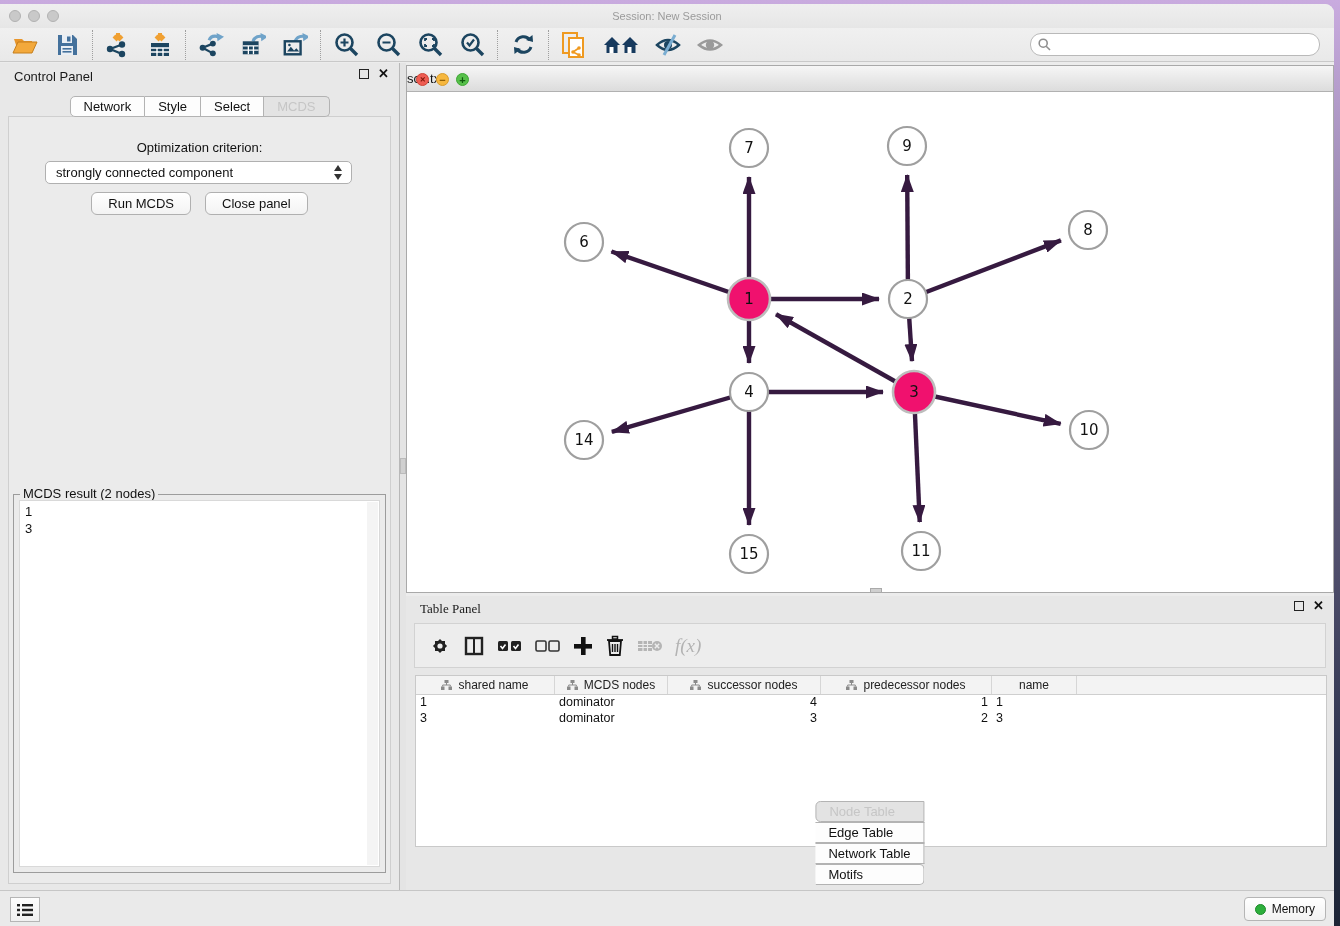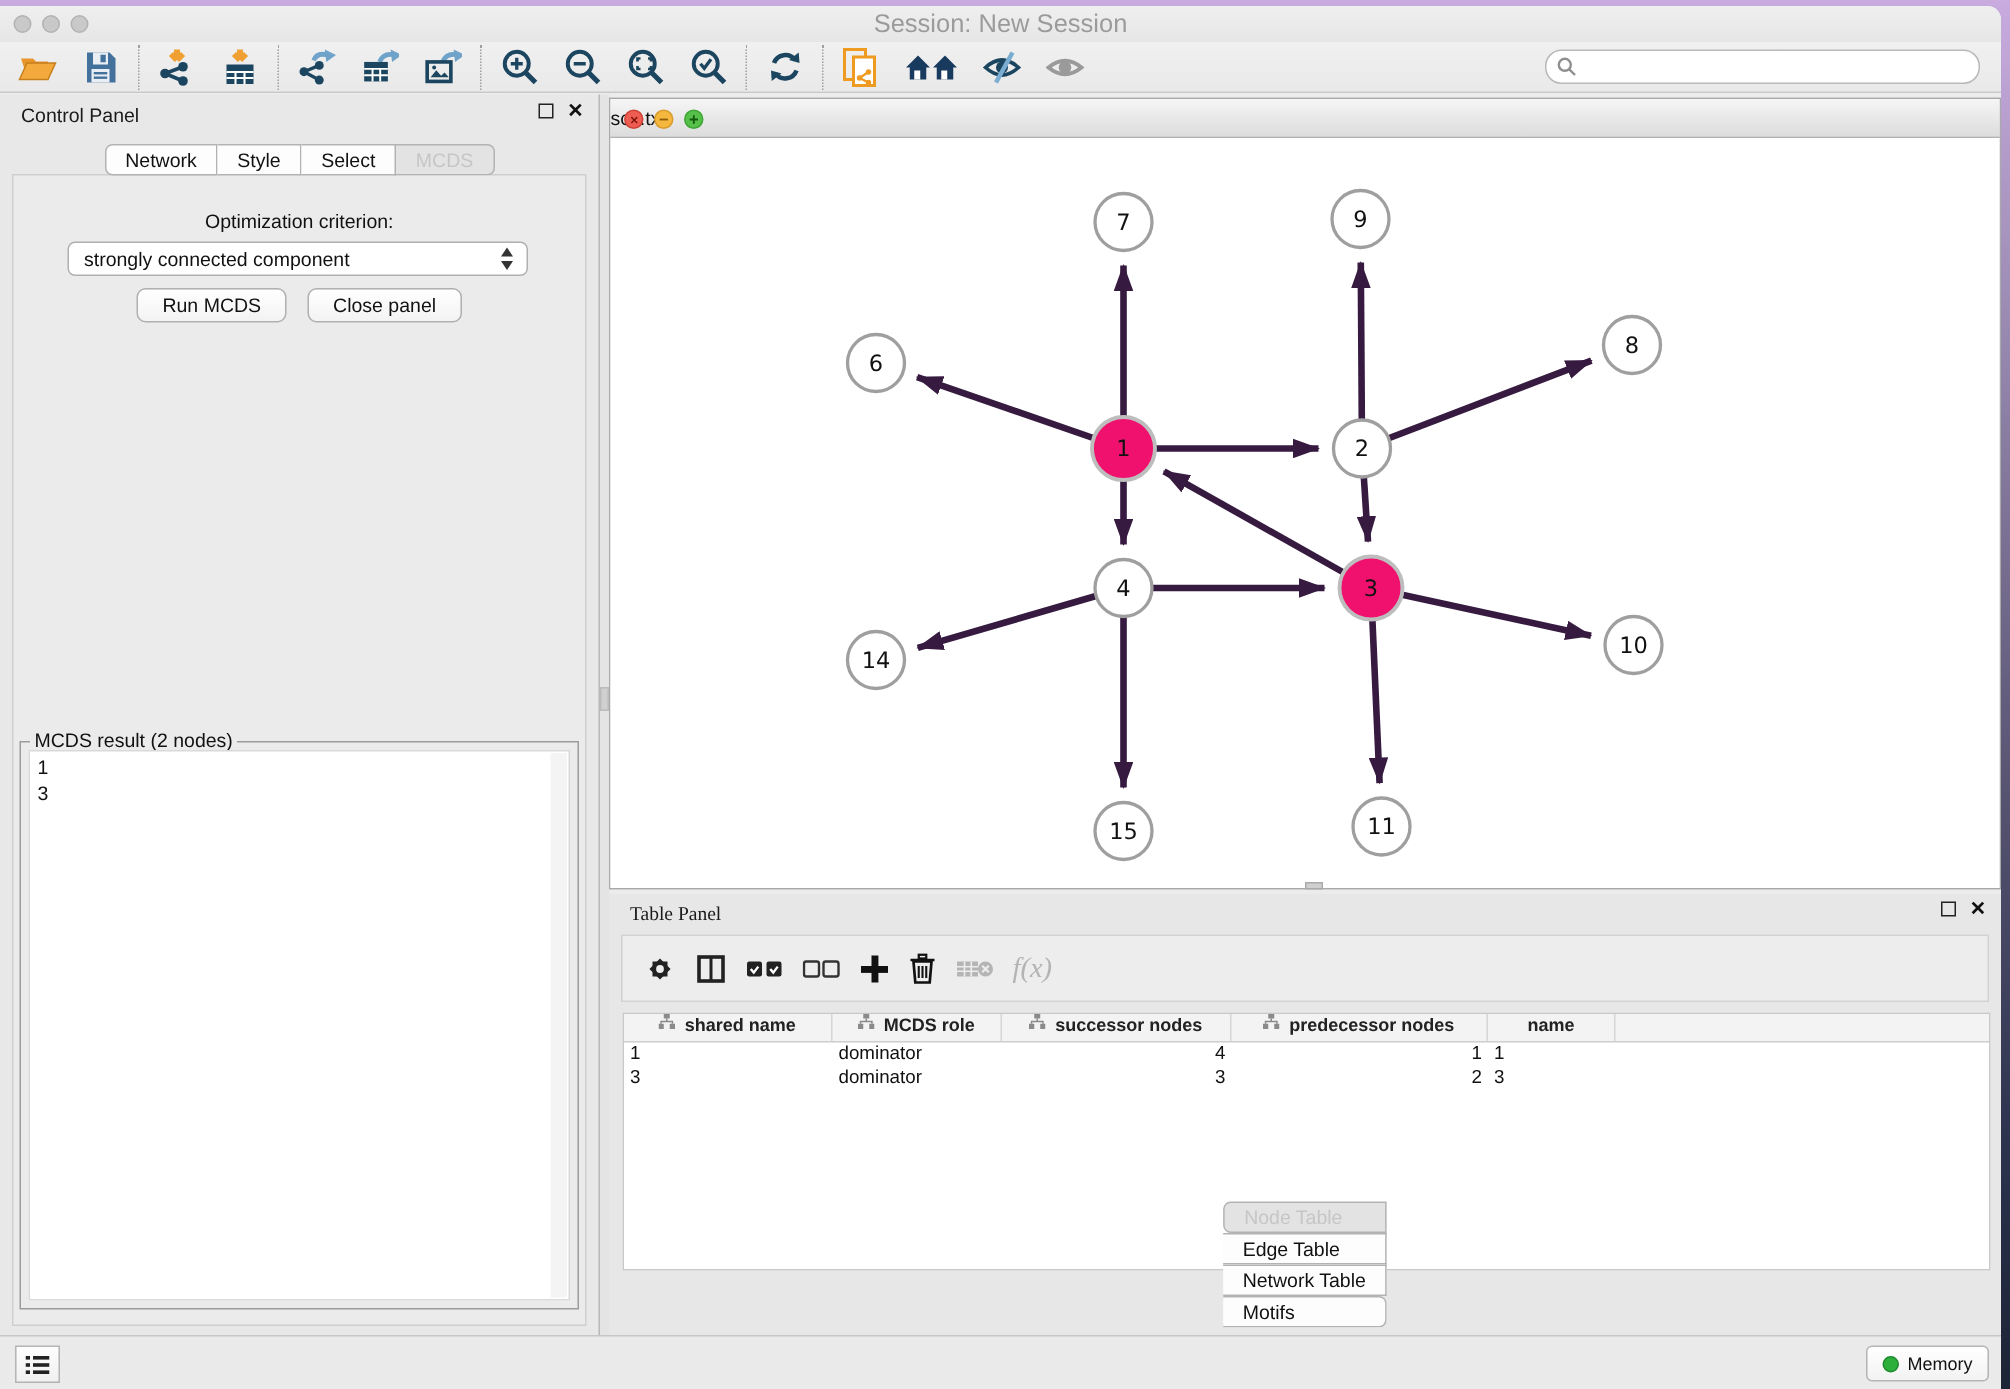--- a/index.html
+++ b/index.html
@@ -7,21 +7,21 @@
     font-family:"Liberation Sans", sans-serif;
     background:linear-gradient(180deg,#c9abdf 0%,#9c8cb4 22%,#5a5674 55%,#28304a 85%,#1d2435 100%); }
 
   .app { position:absolute; left:0; top:4px; width:1334px; height:922px;
     background:#ececec; border-top-right-radius:9px; overflow:hidden; }
 
   
   .titlebar { height:24px; background:linear-gradient(#efefef,#e6e6e6); position:relative; }
   .tl-dots { position:absolute; left:9px; top:6px; display:flex; gap:7px; }
   .tl-dot { width:12px; height:12px; border-radius:50%; background:#c9c9c9; border:1px solid #b2b2b2; }
-  .win-title { text-align:center; line-height:24px; font-size:17px; color:#9b9b9b; }
+  .win-title { text-align:center; line-height:24px; font-size:11px; color:#9b9b9b; }
 
   
   .toolbar { height:34px; background:linear-gradient(#f0f0f0,#e9e9e9); border-bottom:1px solid #c9c9c9;
     display:flex; align-items:center; padding:0 10px; }
   .tb-group { display:flex; align-items:center; gap:16px; padding:0 12px; }
   .tb-sep { width:1px; height:30px; border-left:1px dotted #9f9f9f; }
   .tb-btn { width:26px; height:26px; display:flex; align-items:center; justify-content:center; cursor:pointer; }
   .searchbox { margin-left:auto; margin-right:4px; width:290px; height:23px; background:#fff;
     border:1px solid #b9b9b9; border-radius:11px; display:flex; align-items:center; padding:0 7px; }
   .searchbox input { border:none; outline:none; flex:1; font-size:12px; background:transparent; margin-left:4px; }
@@ -94,22 +94,22 @@
 
   
   .table-panel { flex:1; margin-top:3px; background:#e7e7e7; position:relative; }
   .tp-toolbar { position:absolute; left:8px; right:8px; top:27px; height:45px; background:#ededed;
     border:1px solid #d2d2d2; display:flex; align-items:center; gap:12px; padding-left:14px; }
   .tp-btn { display:flex; align-items:center; justify-content:center; cursor:pointer; }
   .fx { font-family:"Liberation Serif", serif; font-style:italic; font-size:19px; color:#b3b3b3; }
   .tp-table { position:absolute; left:9px; right:7px; top:79px; bottom:43px; background:#fff;
     border:1px solid #c9c9c9; overflow:hidden; }
   .th-row { display:flex; height:19px; background:#f3f3f3; border-bottom:1px solid #cfcfcf; }
-  .th { display:flex; justify-content:center; gap:6px; font-size:12px; color:#222;
-    border-right:1px solid #d6d6d6; cursor:pointer; overflow:hidden; white-space:nowrap;font-weight:bold; }
+  .th { display:flex; align-items:center; justify-content:center; gap:6px; font-size:12px; color:#222;
+    border-right:1px solid #d6d6d6; cursor:pointer; overflow:hidden; white-space:nowrap; }
   .tr { display:flex; height:16px; font-size:12.5px; color:#111; cursor:default; }
   .td { padding:0 4px; overflow:hidden; white-space:nowrap; }
   .td.num { text-align:right; }
   .tp-tabs { position:absolute; bottom:5px; left:50%; transform:translateX(-50%); display:flex;flex-direction:column; }
 
   
   .statusbar { position:absolute; left:0; right:0; bottom:0; height:36px; background:#eaeaea;
     border-top:1px solid #c6c6c6; }
   .list-btn { position:absolute; left:10px; top:6px; width:30px; height:25px; background:linear-gradient(#fdfdfd,#f0f0f0);
     border:1px solid #b5b5b5; display:flex; align-items:center; justify-content:center; cursor:pointer; }
@@ -468,21 +468,21 @@
                 </svg>
               <span>shared name</span>
             </div>
             <div class="th" style="width:113px">
               <svg width="11" height="10" viewBox="0 0 11 10">
                   <rect x="3.5" y="0" width="4" height="3" fill="#8a8a8a"></rect>
                   <rect x="0" y="6.5" width="3.5" height="3.5" fill="#8a8a8a"></rect>
                   <rect x="7.5" y="6.5" width="3.5" height="3.5" fill="#8a8a8a"></rect>
                   <path d="M5.5 3 v2 M1.7 6.5 v-1.5 h7.6 v1.5" stroke="#8a8a8a" fill="none"></path>
                 </svg>
-              <span>MCDS role</span>
+              <span>MCDS nodes</span>
             </div>
             <div class="th" style="width:153px">
               <svg width="11" height="10" viewBox="0 0 11 10">
                   <rect x="3.5" y="0" width="4" height="3" fill="#8a8a8a"></rect>
                   <rect x="0" y="6.5" width="3.5" height="3.5" fill="#8a8a8a"></rect>
                   <rect x="7.5" y="6.5" width="3.5" height="3.5" fill="#8a8a8a"></rect>
                   <path d="M5.5 3 v2 M1.7 6.5 v-1.5 h7.6 v1.5" stroke="#8a8a8a" fill="none"></path>
                 </svg>
               <span>successor nodes</span>
             </div>

